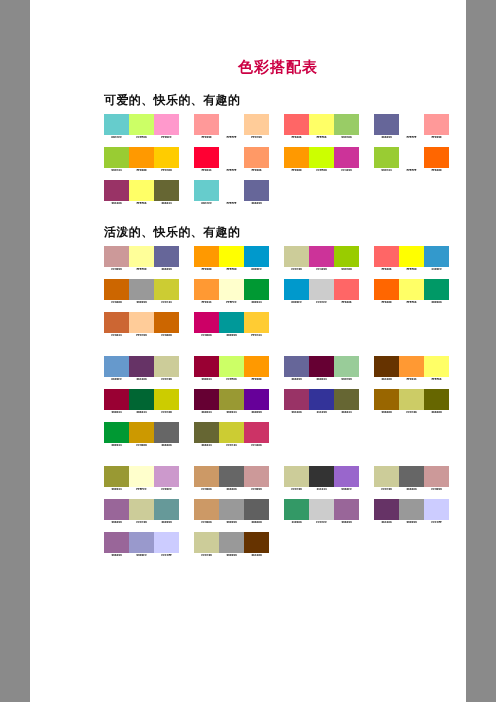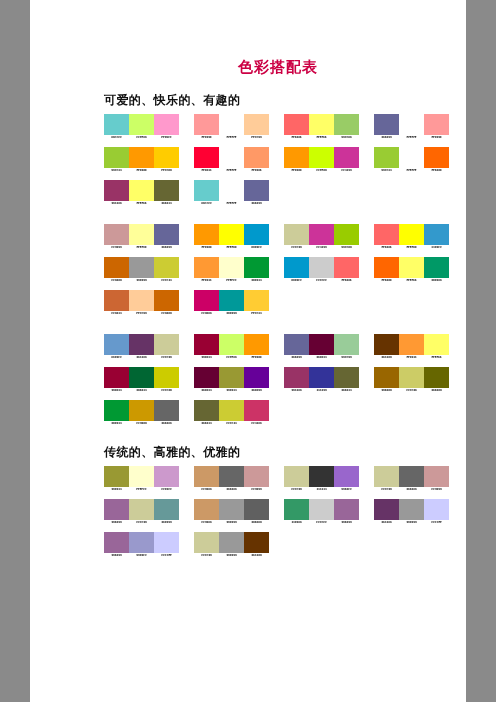--- a/index.html
+++ b/index.html
@@ -250,20 +250,21 @@
             </div>
             <div class="combo-codes">
               <div class="code"></div>
               <div class="code"></div>
               <div class="code"></div>
             </div>
           </div>
         </div>
       </div>
       <div class="section">
+        <div class="section-header">活泼的、快乐的、有趣的</div>
         <div class="swatch-row">
           <div class="combo">
             <div class="combo-swatches">
               <div class="swatch" style="background: rgb(204, 153, 153);"></div>
               <div class="swatch" style="background: rgb(255, 255, 153);"></div>
               <div class="swatch" style="background: rgb(102, 102, 153);"></div>
             </div>
             <div class="combo-codes">
               <div class="code">CC9999</div>
               <div class="code">FFFF99</div>
@@ -554,21 +555,20 @@
             </div>
             <div class="combo-codes">
               <div class="code"></div>
               <div class="code"></div>
               <div class="code"></div>
             </div>
           </div>
         </div>
       </div>
       <div class="section">
-        <div class="section-header">传统的、高雅的、优雅的</div>
         <div class="swatch-row">
           <div class="combo">
             <div class="combo-swatches">
               <div class="swatch" style="background: rgb(153, 153, 51);"></div>
               <div class="swatch" style="background: rgb(255, 255, 204);"></div>
               <div class="swatch" style="background: rgb(204, 153, 204);"></div>
             </div>
             <div class="combo-codes">
               <div class="code">999933</div>
               <div class="code">FFFFCC</div>

